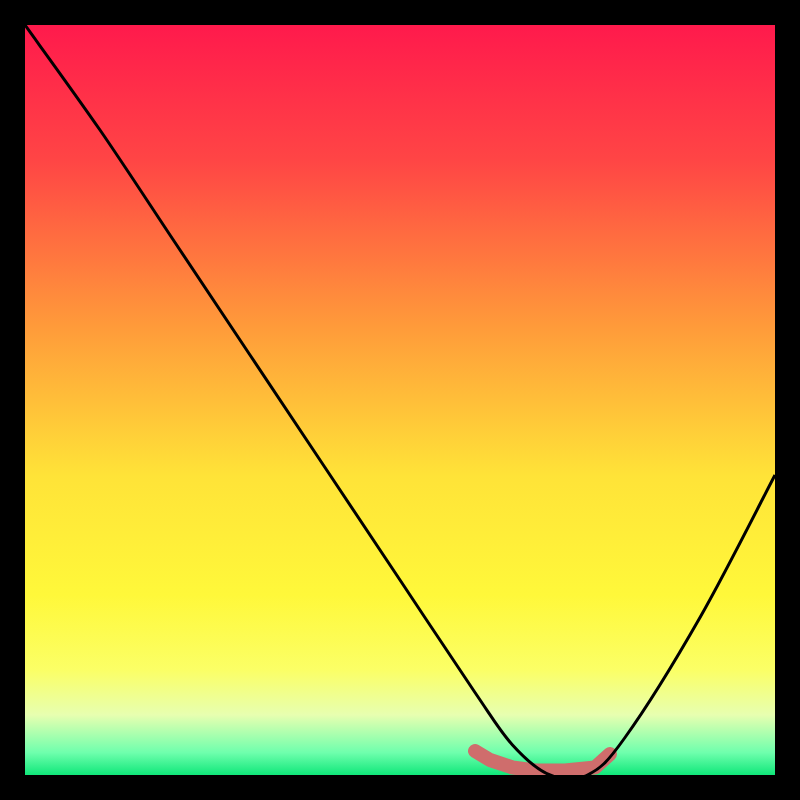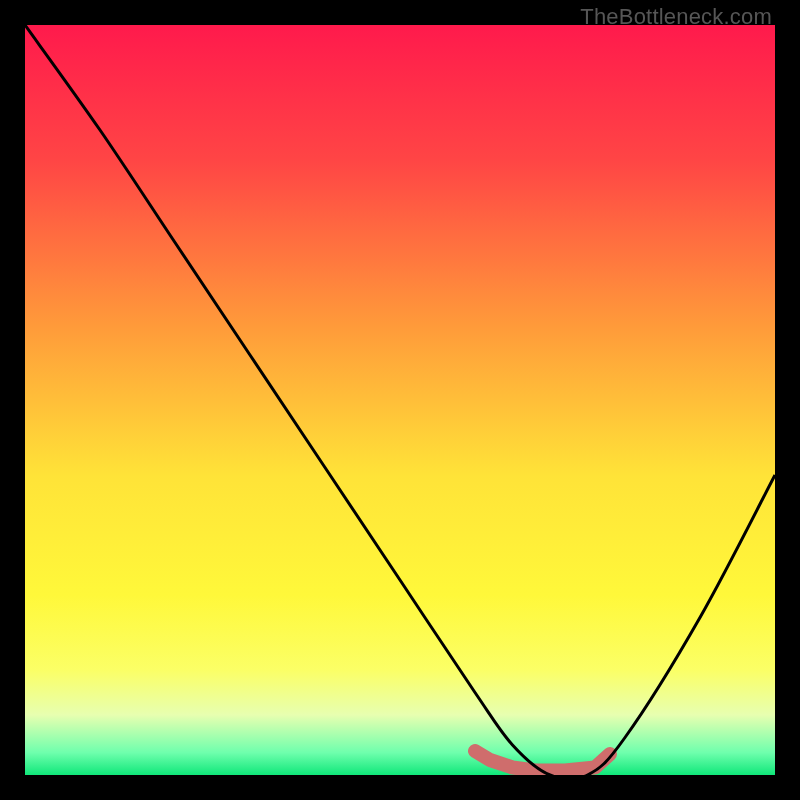--- a/index.html
+++ b/index.html
@@ -61,15 +61,14 @@
       <rect x="0" y="0" width="750" height="750" fill="url(#bg)"></rect>
     </svg>
 
     <svg class="curve" viewBox="0 0 750 750" preserveAspectRatio="none" width="750" height="750">
       <polyline fill="none" stroke-linecap="round" stroke-linejoin="round" stroke-width="14" points="450.0,726.0 465.0,735.0 487.5,742.5 510.0,745.5 540.0,745.5 570.0,742.5 585.0,729.0" stroke="#cf6d6c"></polyline>
       <path fill="none" stroke-width="3" d="M 0.0 0.0 C 12.5 17.5, 50.0 68.8, 75.0 105.0 C 100.0 141.3, 125.0 180.0, 150.0 217.5 C 175.0 255.0, 200.0 292.5, 225.0 330.0 C 250.0 367.5, 275.0 405.0, 300.0 442.5 C 325.0 480.0, 350.0 517.5, 375.0 555.0 C 400.0 592.5, 431.3 640.0, 450.0 667.5 C 468.8 695.0, 475.0 706.3, 487.5 720.0 C 500.0 733.8, 512.5 745.0, 525.0 750.0 C 537.5 755.0, 550.0 756.3, 562.5 750.0 C 575.0 743.8, 581.3 738.8, 600.0 712.5 C 618.8 686.3, 650.0 636.3, 675.0 592.5 C 700.0 548.8, 737.5 473.8, 750.0 450.0" stroke="#000000"></path>
     </svg>
 
   </div>
 
-  <div class="watermark">TheBottleneck.com</div>
 
 </div>
 
 </body></html>

